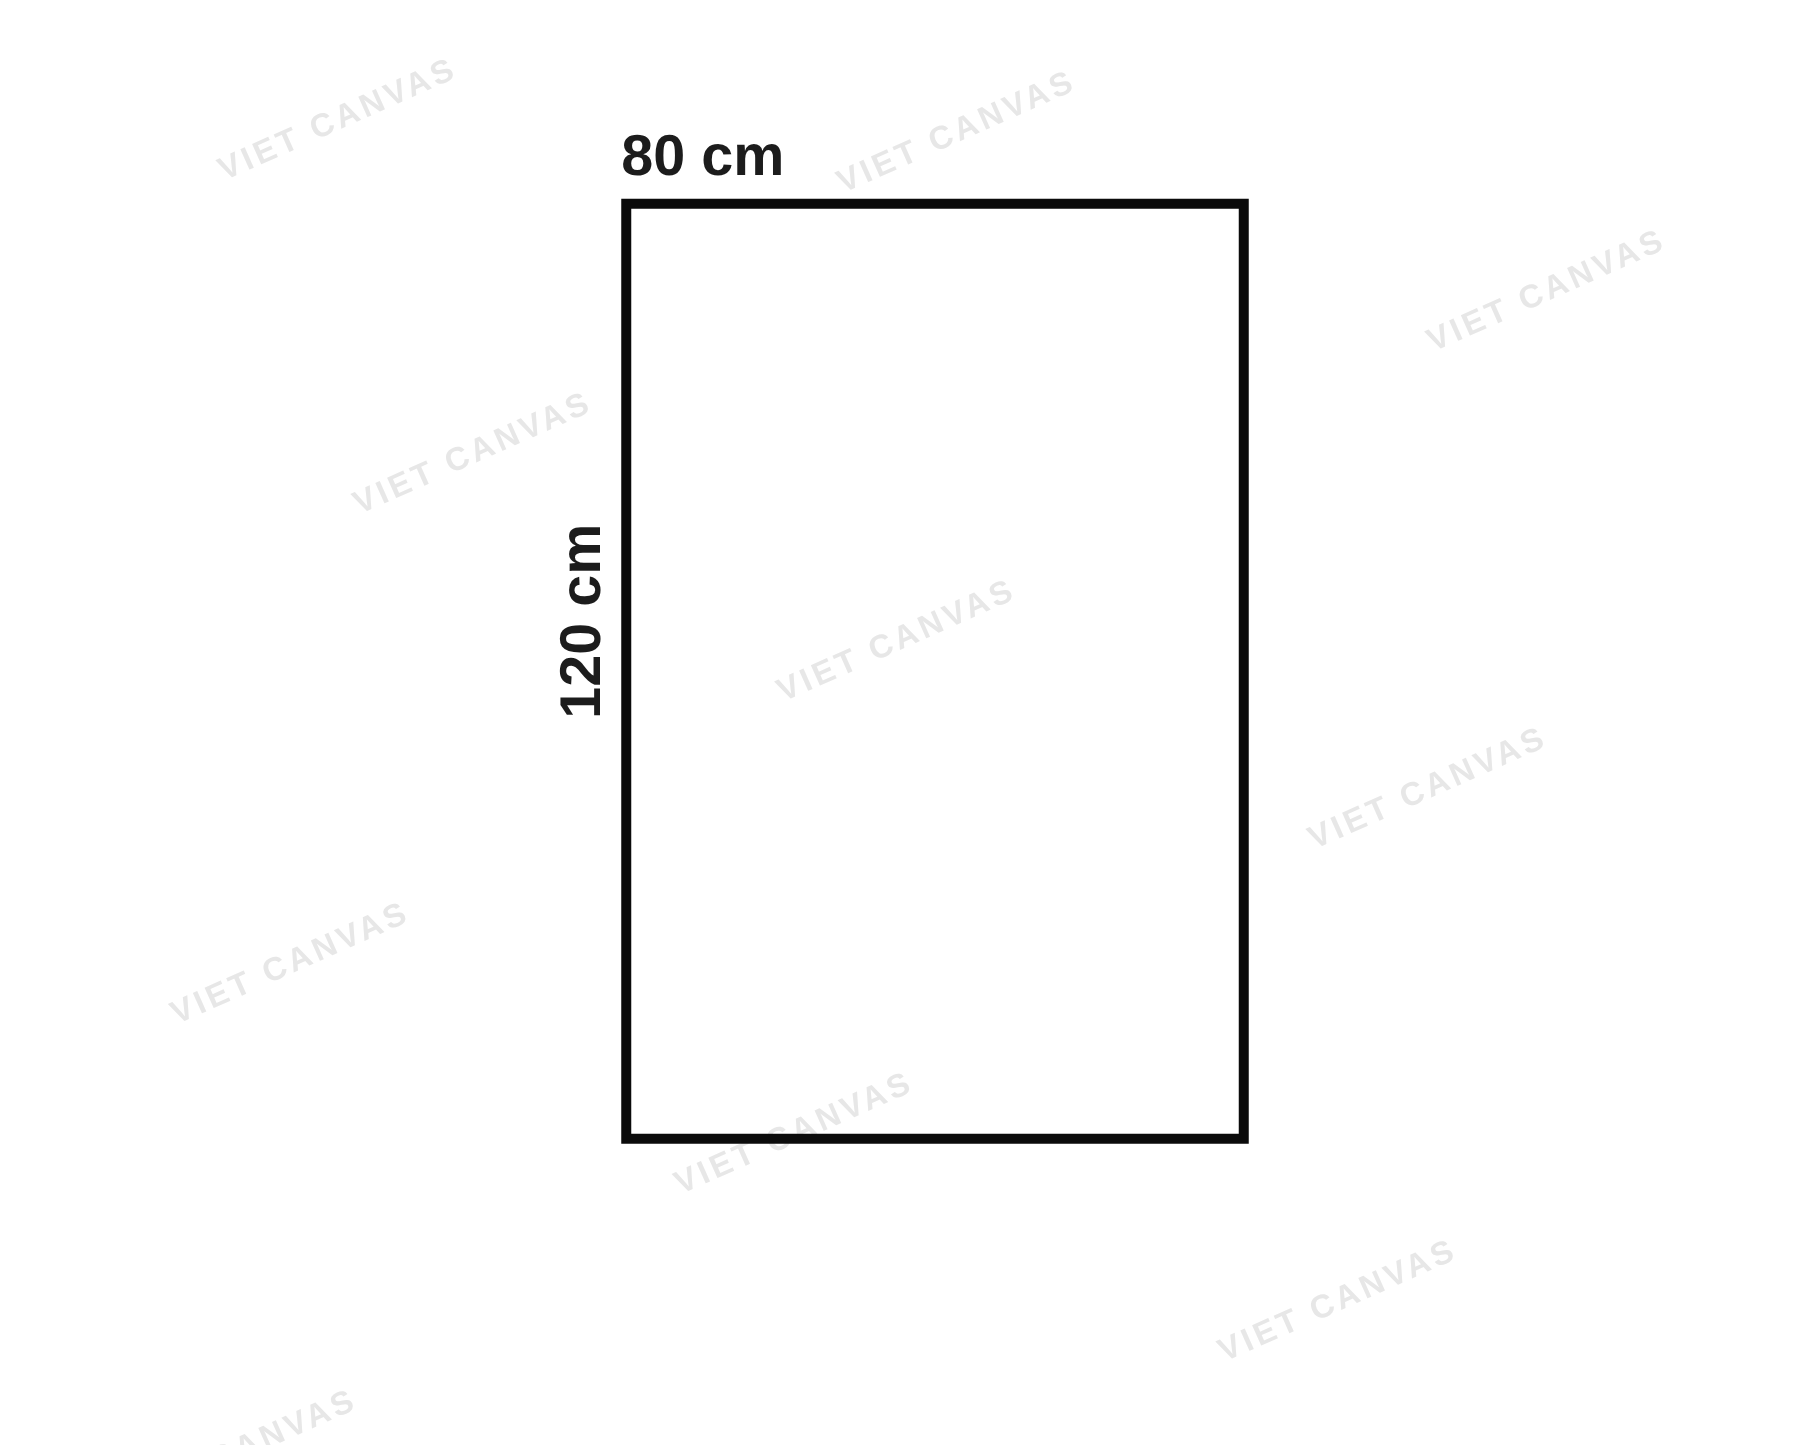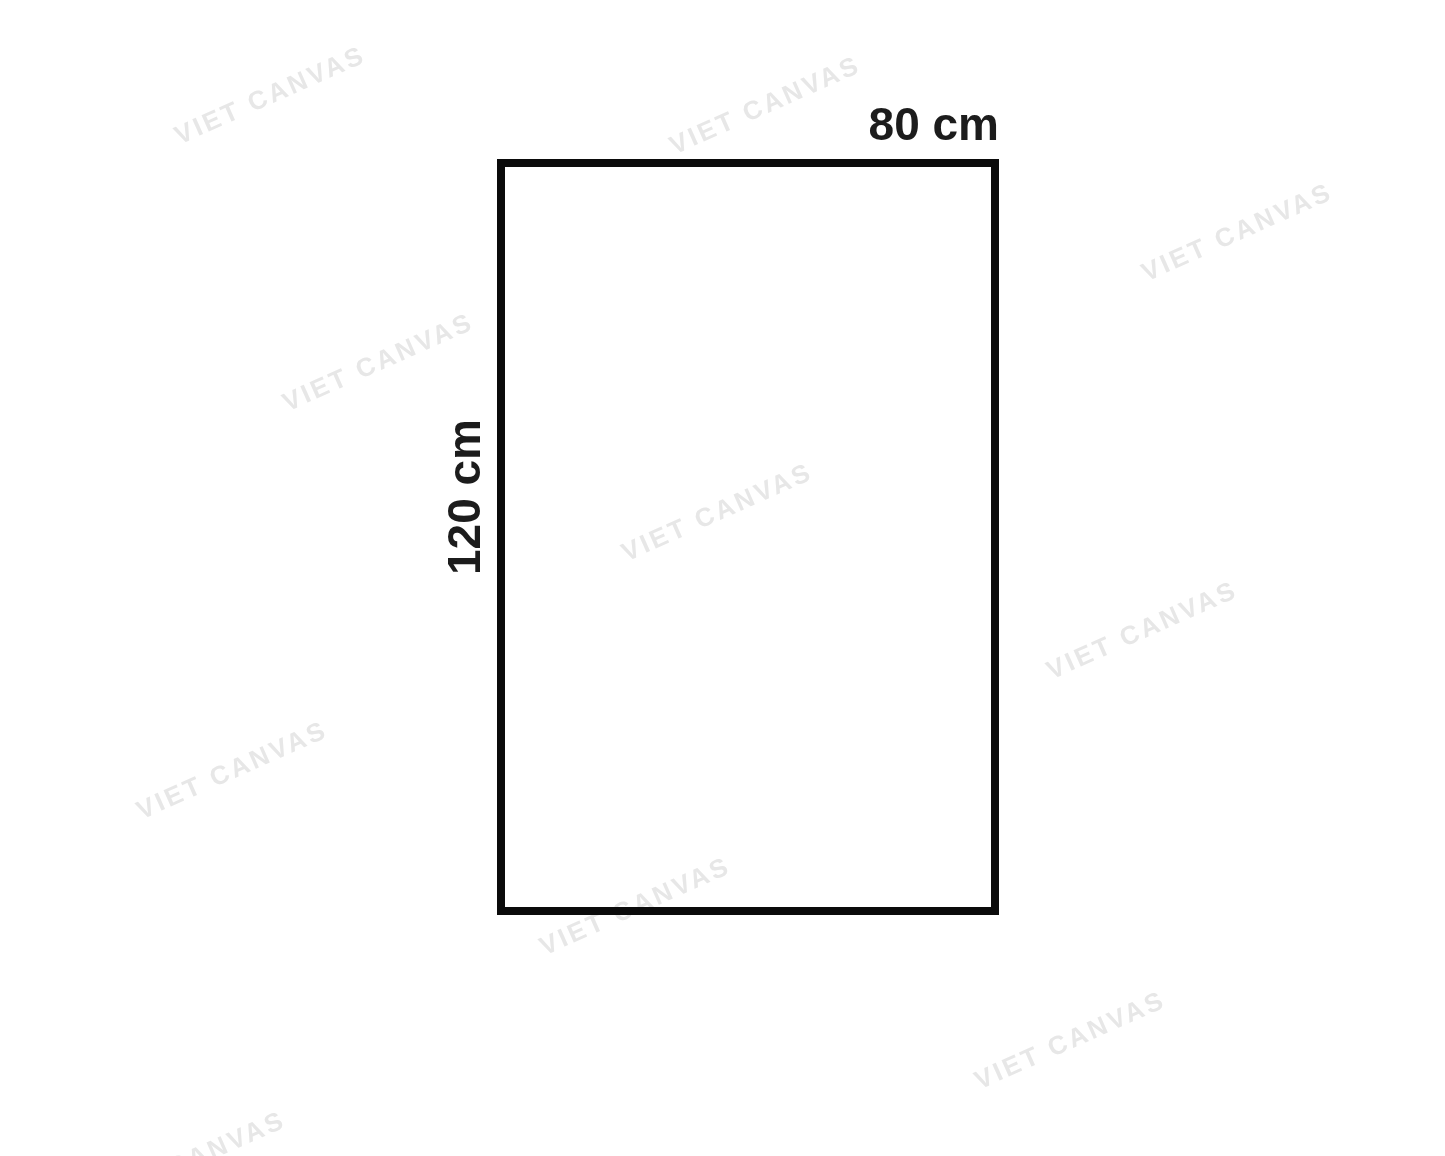--- a/index.html
+++ b/index.html
@@ -49,21 +49,21 @@
     color: #1c1c1c;
     z-index: 3;
     white-space: nowrap;
   }
   .dim-label.width {
     left: 497px;
     width: 502px;
     top: 96px;
     height: 56px;
     line-height: 56px;
-    text-align: right;
+    text-align: left;
   }
   .dim-label.height {
     left: 464px;
     top: 497px;
     transform: translate(-50%, -50%) rotate(-90deg);
   }
 </style>
 </head>
 <body>
 

